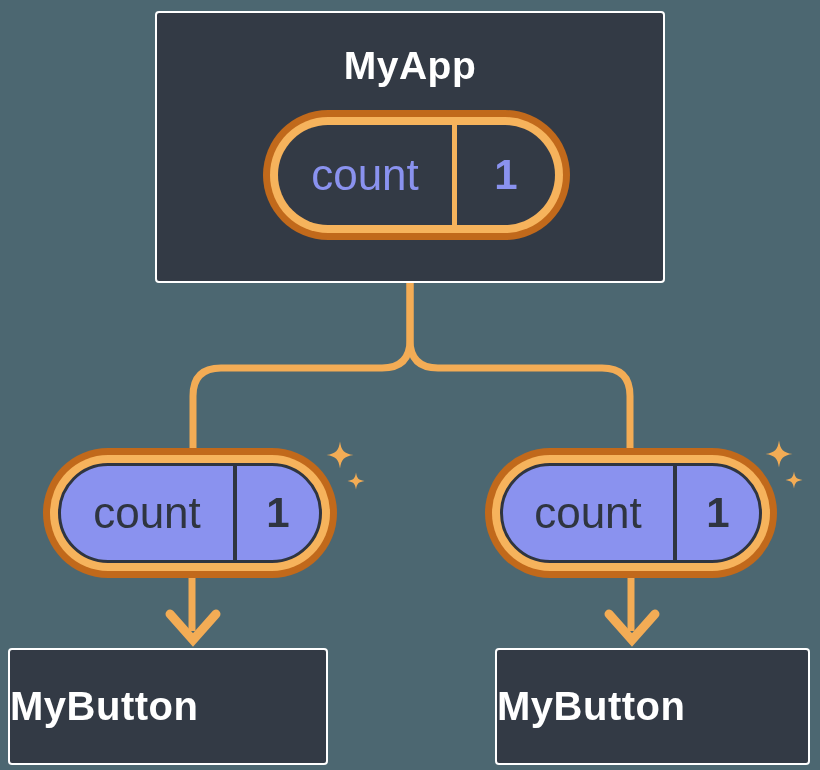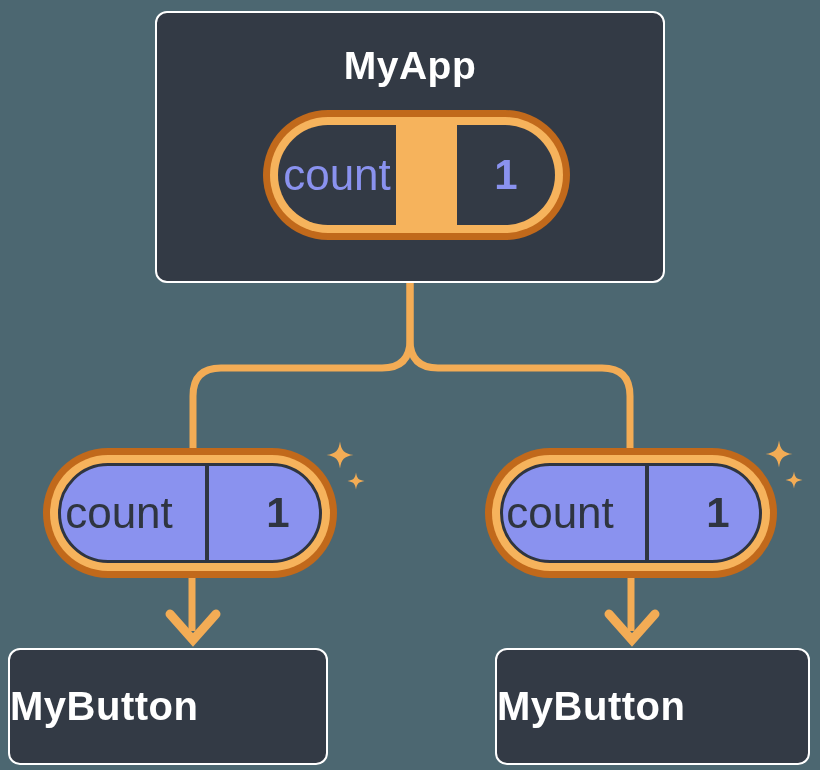--- a/index.html
+++ b/index.html
@@ -12,21 +12,21 @@
   }
   .overlay{position:absolute;left:0;top:0;pointer-events:none;}
   .wire{stroke:var(--connector,#F3AC55);stroke-width:7;fill:none;}
   .arrow-head{stroke:var(--connector,#F3AC55);stroke-width:9;fill:none;stroke-linecap:round;stroke-linejoin:miter;}
   .sparkle{fill:var(--connector,#F3AC55);}
 
   .node{
     position:absolute;
     background:var(--node-fill,#333A45);
     border:2px solid var(--node-border,#FFFFFF);
-    border-radius:12px;
+    border-radius:4px;
     box-sizing:border-box;
   }
   #node-root{left:155px;top:11px;width:510px;height:272px;}
   #node-left{left:8px;top:648px;width:320px;height:117px;}
   #node-right{left:495px;top:648px;width:315px;height:117px;}
   .leaf{display:flex;align-items:center;justify-content:flex-start;}
   .node-title{
     color:var(--title-text,#FFFFFF);
     font-weight:700;font-size:39px;line-height:45px;
     text-align:center;letter-spacing:0.5px;
@@ -47,21 +47,20 @@
     padding:8px;
     height:100%;
     box-sizing:border-box;
   }
   .pill-inner{
     display:flex;align-items:stretch;
     height:100%;
     border-radius:999px;
     overflow:hidden;
     box-sizing:border-box;
-    gap:28px;
   }
   .cell{display:flex;align-items:center;justify-content:center;}
   .cell-name{flex:1 1 auto;font-size:44px;font-weight:400;}
   .cell-value{font-size:42px;font-weight:700;}
 
   
   #pill-root{left:106px;top:97px;width:307px;height:130px;}
   .pill-dark .pill-inner{background:var(--ring-inner,#F6B35C);}
   .pill-dark .cell{background:var(--node-fill,#333A45);color:var(--purple,#8A92EF);}
   .pill-dark .pill-divider{width:5px;background:var(--ring-inner,#F6B35C);}

